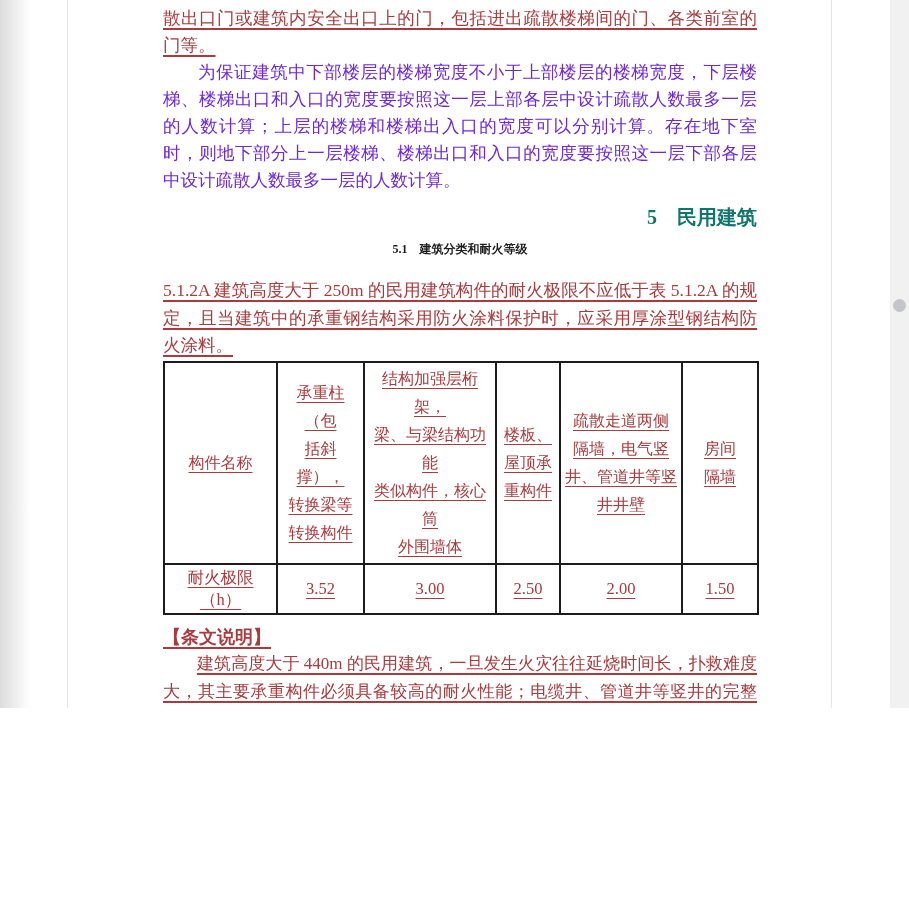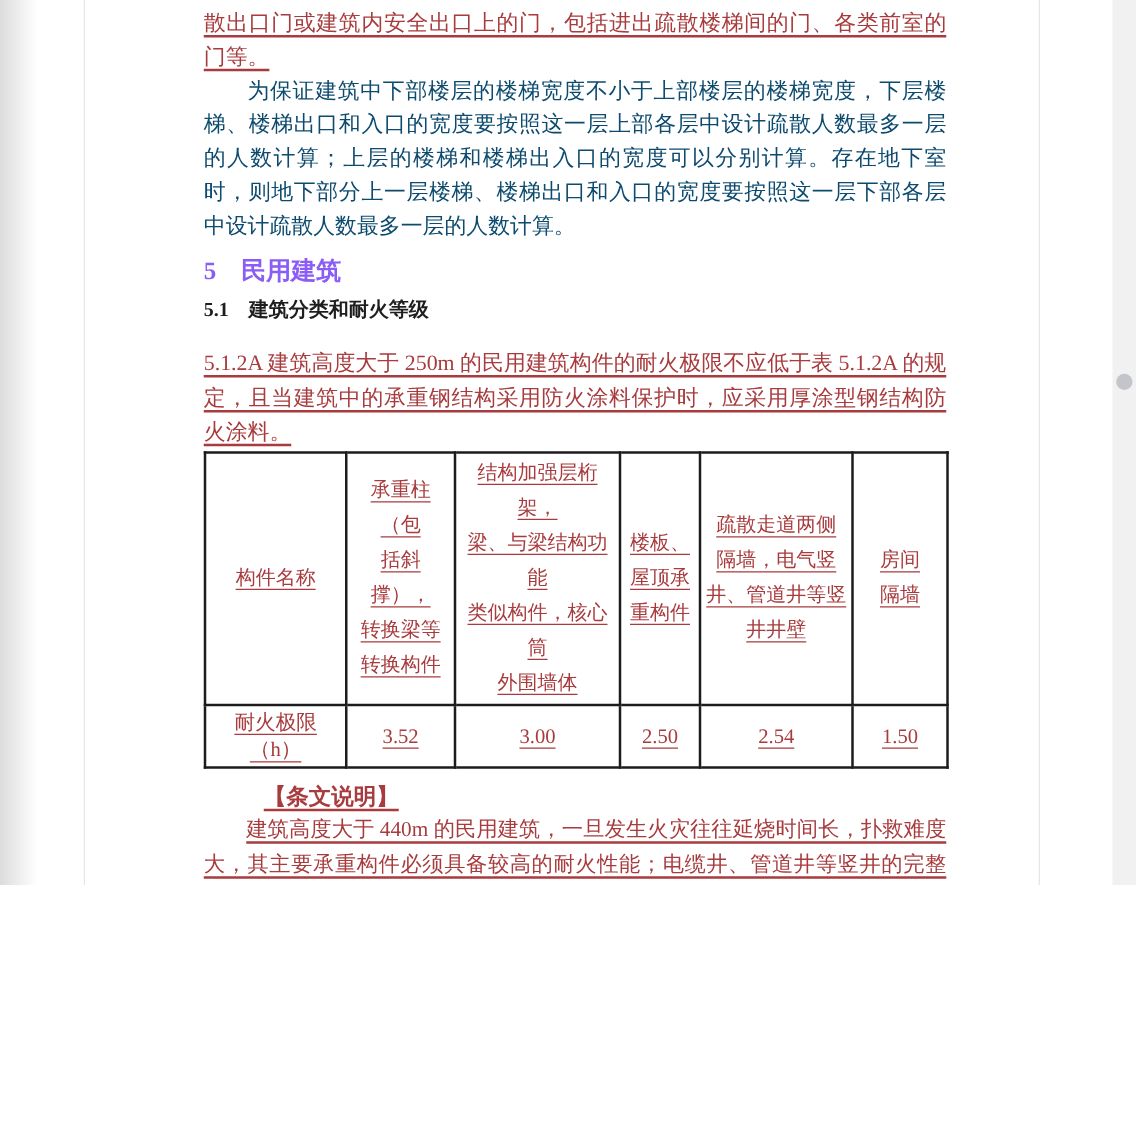--- a/index.html
+++ b/index.html
@@ -30,30 +30,30 @@
     color: #a83b3d;
     text-decoration: underline;
     text-decoration-color: #a83b3d;
     text-decoration-thickness: 1.5px;
     text-underline-offset: 4px;
   }
   .tail-line {
     font-size: 17.5px; line-height: 27px; text-align: justify;
   }
   .body-para {
-    color: #0c4a6e; font-size: 17.5px; line-height: 27px;
+    color: #6d28d9; font-size: 17.5px; line-height: 27px;
     text-align: justify; text-indent: 2em;
   }
   .h-chapter {
-    margin: 10px 0 0; text-align: left; font-weight: bold;
-    font-size: 20px; line-height: 26px; color: #8b5cf6;
+    margin: 10px 0 0; text-align: right; font-weight: bold;
+    font-size: 20px; line-height: 26px; color: #0f766e;
   }
   .h-section {
-    margin: 6px 0 0; text-align: left; font-weight: bold;
-    font-size: 16px; line-height: 26px; color: #1e1e1e;
+    margin: 6px 0 0; text-align: center; font-weight: bold;
+    font-size: 12px; line-height: 26px; color: #1e1e1e;
   }
   .clause {
     margin-top: 15px; font-size: 17.5px; line-height: 27.5px; text-align: justify; font-family: Liberation Serif, serif;
   }
   .table-caption {
     margin-top: 2px; text-align: center; font-weight: bold;
     font-size: 17px; line-height: 23px;
   }
   table.fire-table {
     width: 594px; border-collapse: collapse; table-layout: fixed;
@@ -69,21 +69,21 @@
     text-align: center; vertical-align: middle;
     padding: 2px 3px;
   }
   table.fire-table tr.hdr td {
     height: 113px; font-size: 16px; line-height: 28px; white-space: pre-line;
   }
   table.fire-table tr.datarow td {
     height: 32px; font-size: 16.5px; line-height: 22px;
   }
   .commentary-label {
-    margin-top: 9px; font-weight: bold; font-size: 18px; line-height: 26px; margin-left: 48px;
+    margin-top: 9px; font-weight: bold; font-size: 18px; line-height: 26px;
   }
   .commentary-para {
     font-size: 17px; line-height: 28.4px; text-align: justify; text-indent: 2em;
   }
 
   
   .scroll-track {
     position: absolute; right: 0; top: 0; width: 19px; height: 908px;
     background: #f1f1f2;
   }
@@ -141,21 +141,21 @@
 井、管道井等竖
 井井壁</td>
             <td>房间
 隔墙</td>
           </tr>
           <tr class="datarow">
             <td>耐火极限（h）</td>
             <td>3.52</td>
             <td>3.00</td>
             <td>2.50</td>
-            <td>2.54</td>
+            <td>2.00</td>
             <td>1.50</td>
           </tr>
         </tbody>
       </table>
 
       <p class="commentary-label red-underlined">【条文说明】</p>
 
       <p class="commentary-para red-underlined">建筑高度大于 440m 的民用建筑，一旦发生火灾往往延烧时间长，扑救难度大，其主要承重构件必须具备较高的耐火性能；电缆井、管道井等竖井的完整性如受到破坏，也将导致火灾在建筑内部迅速蔓延，而变得难以控制。为了进一步提高建筑的防火安全和疏散救援安全，通过调研上海中心大厦等国内超高层建筑案例，综合考虑超高层建筑消防安全需求、现有技术条件、经济合理性等因素，在本规范在民用建筑构件耐火极限要求的基础上，参考美国消防协会《建筑结构类型标准》NFPA 220 等标准的规定，提高了若干建筑构件的耐火极限要求。</p>
 
       <p class="commentary-para red-underlined">（1）承重柱（包括斜撑）、梁、核心筒等是超高层建筑体系的重要组成部分，受力条件较为严酷，此类构件若在火灾下出现破坏或者失效的情况，会严重影响建筑的整体稳定性。因此，将承重柱（包括斜撑）的耐火极限提高到 4.00h，将梁、与梁结构功能类似的构件以及核心筒外围墙体的耐火极限提高到 3.00h，将楼板和屋顶承重构件的耐火极限提高到 2.50h。由于转换梁为超高层建筑关键受力构件，其作用等同于承重柱，如转换梁等构件失效后，与之相连的支撑柱也将失效。因此，要求转换梁与承重柱具有相同的耐火极限。</p>

